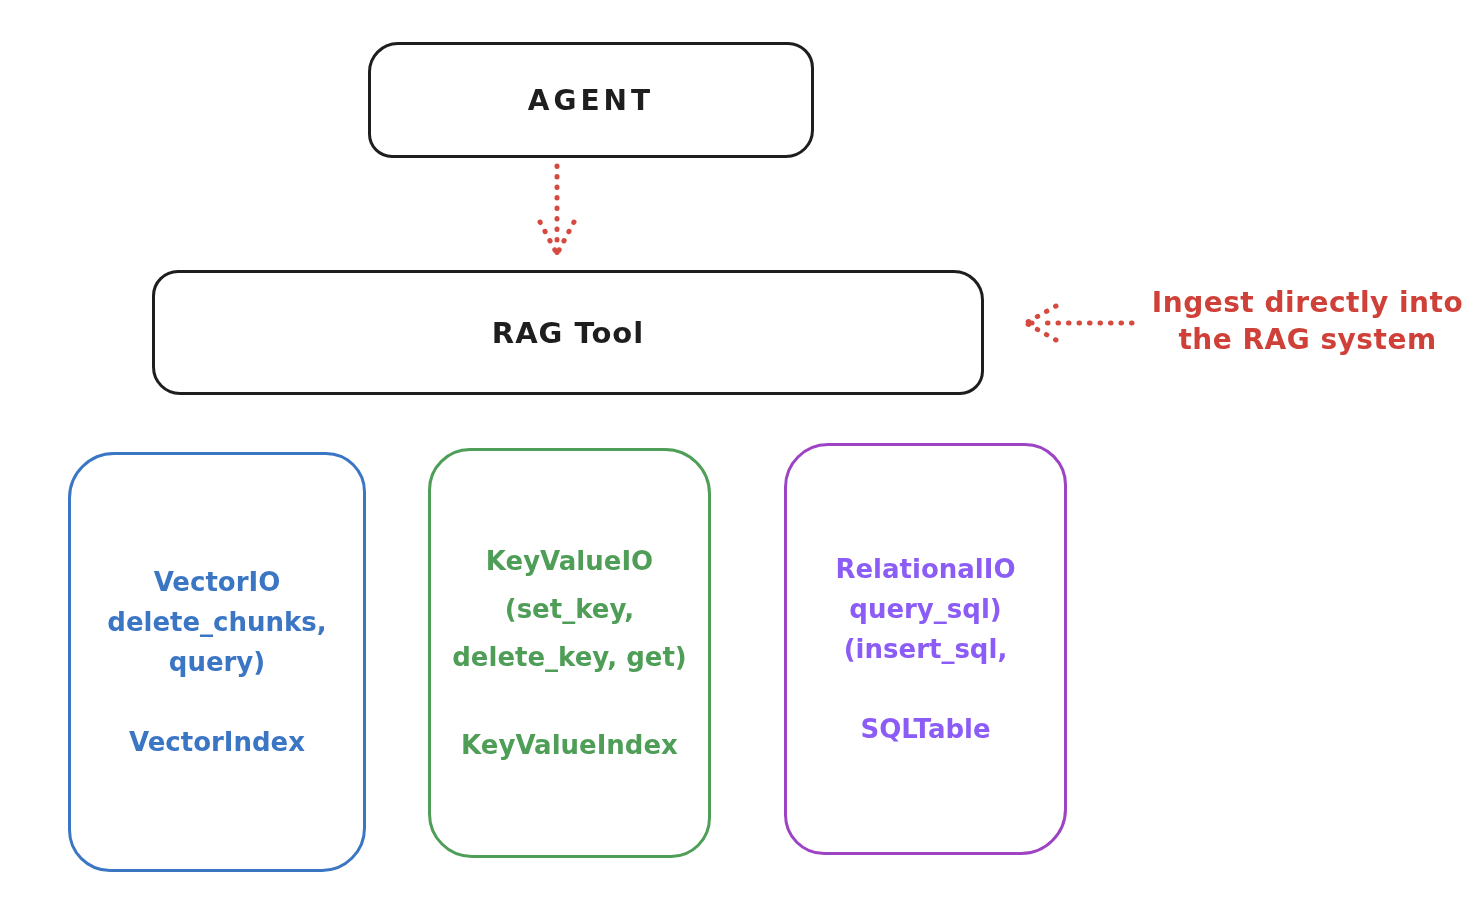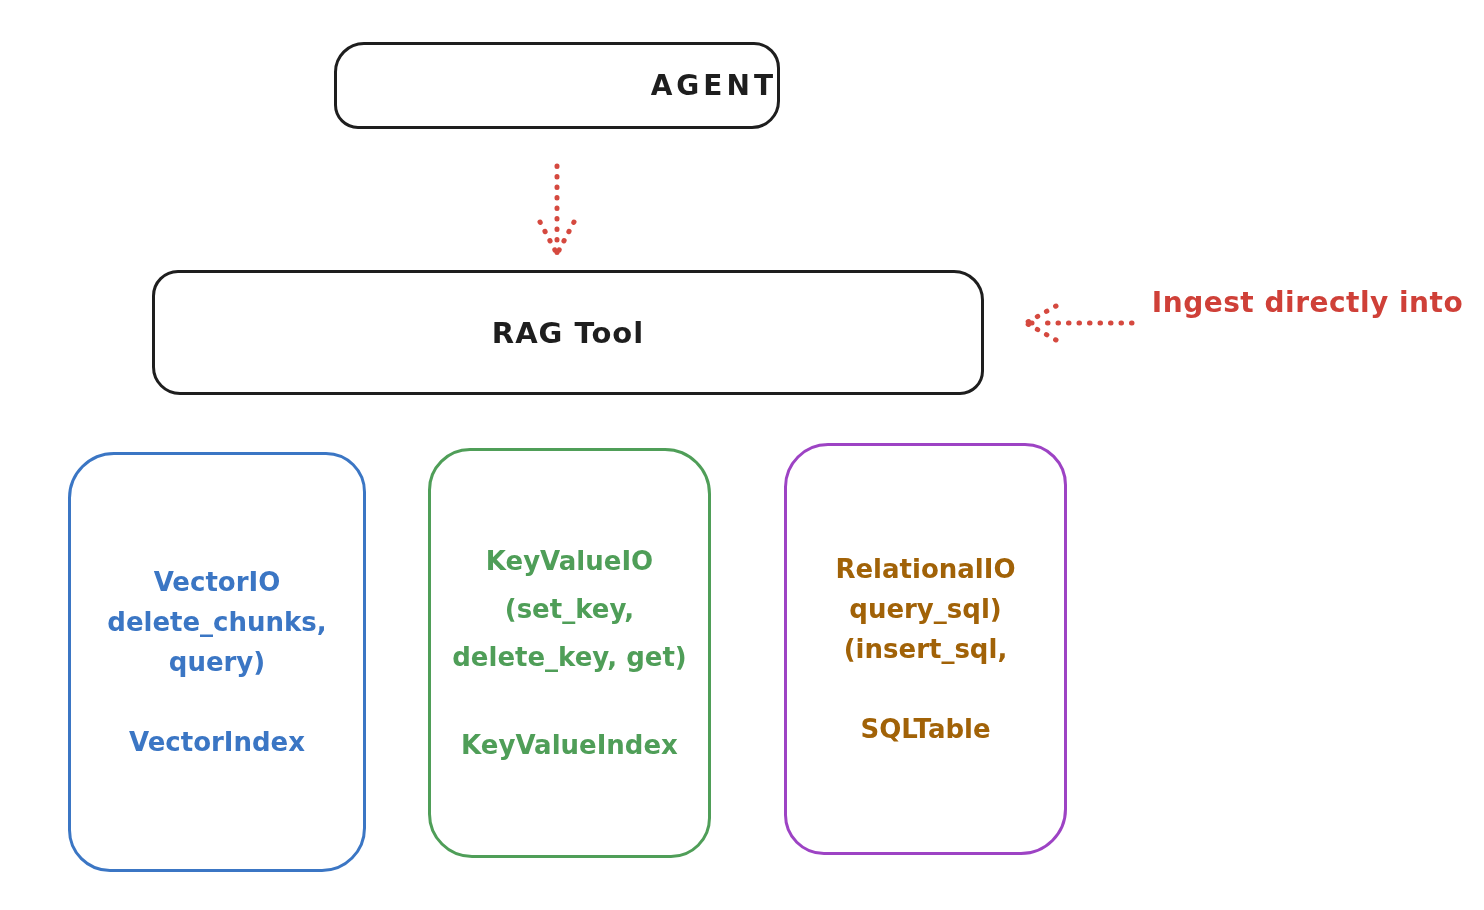--- a/index.html
+++ b/index.html
@@ -5,23 +5,22 @@
   html,body{margin:0;padding:0;background:#ffffff;}
   .canvas{
     position:relative;width:1484px;height:910px;background:#ffffff;overflow:hidden;
     font-family:"DejaVu Sans", sans-serif;
   }
   .sketch-box{
     position:absolute;background:#ffffff;border:3.5px solid #1e1e1e;
     display:flex;align-items:center;justify-content:center;box-sizing:border-box;
   }
   .agent-box{
-    left:334px;top:42px;width:446px;height:87px;
+    left:368px;top:42px;width:446px;height:116px;
     border-radius:30px 26px 28px 24px;
-    justify-content:flex-end;
   }
   .agent-box .label{
     font-size:28px;font-weight:bold;color:#1e1e1e;letter-spacing:4px;
   }
   .rag-box{
     left:152px;top:270px;width:832px;height:125px;
     border-radius:26px 30px 24px 28px;
     text-align:center;
   }
   .rag-box .label{
@@ -35,21 +34,21 @@
   .node-blue{
     left:68px;top:452px;width:298px;height:420px;
     border:3.5px solid #3b76c4;border-radius:46px 40px 44px 42px;color:#3b76c4;
   }
   .node-green{
     left:428px;top:448px;width:283px;height:410px;
     border:3.5px solid #4f9e58;border-radius:42px 46px 40px 44px;color:#4f9e58;gap:8px;
   }
   .node-purple{
     left:784px;top:443px;width:283px;height:412px;
-    border:3.5px solid #9d43c4;border-radius:44px 42px 46px 40px;color:#a16207;
+    border:3.5px solid #9d43c4;border-radius:44px 42px 46px 40px;color:#8b5cf6;
   }
   .index-label{margin-top:40px;}
   .annotation{
     position:absolute;left:1135px;top:284px;width:345px;
     text-align:center;color:#cf4038;font-weight:bold;
     font-size:28px;line-height:37px;letter-spacing:0.5px;
   }
   .arrow-svg{position:absolute;overflow:visible;}
   .arrow-svg line{
     stroke:#d5493f;stroke-width:5;stroke-linecap:round;
@@ -78,20 +77,21 @@
 
   <svg class="arrow-svg" style="left:1012px;top:300px;" width="128" height="46" aria-hidden="true">
     <line x1="120" y1="23" x2="32" y2="23"></line>
     <line x1="44" y1="6" x2="14" y2="23"></line>
     <line x1="44" y1="40" x2="14" y2="23"></line>
     <line x1="20" y1="23" x2="13" y2="23"></line>
   </svg>
 
   <div class="annotation">
     <div>Ingest directly into</div>
+    <div>the RAG system</div>
   </div>
 
   <div class="node-box node-blue">
     <div>VectorIO</div>
     <div>delete_chunks,</div>
     <div>query)</div>
     <div class="index-label">VectorIndex</div>
   </div>
 
   <div class="node-box node-green">

